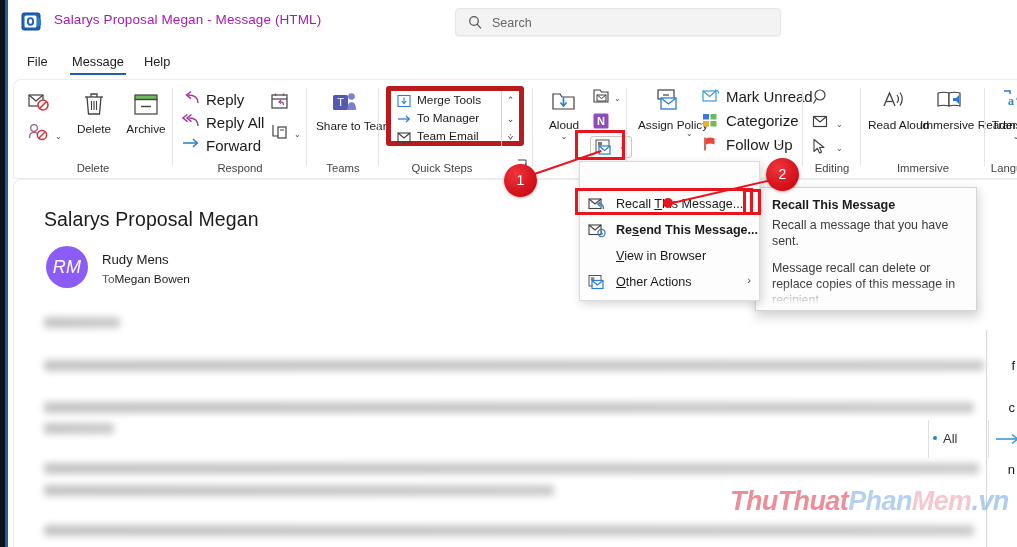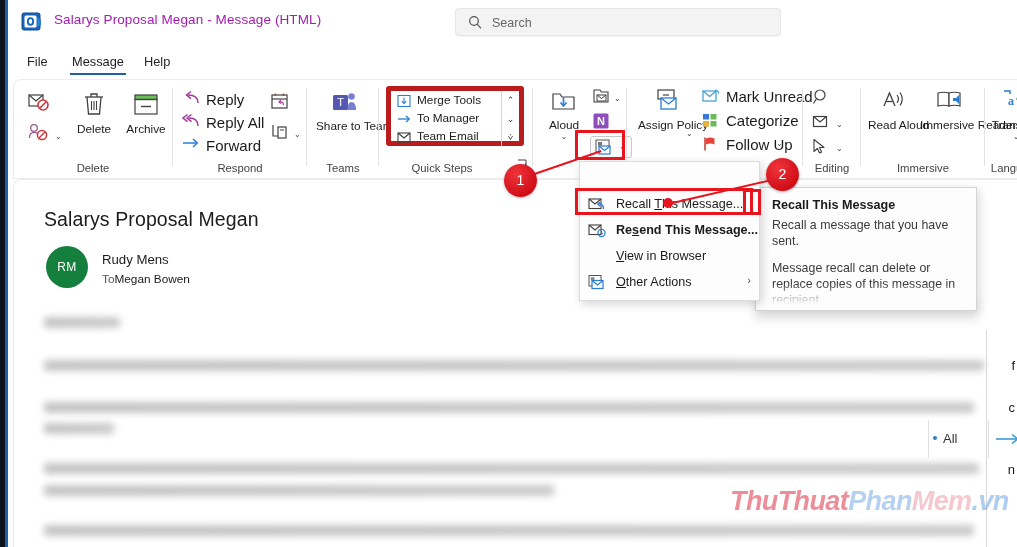--- a/index.html
+++ b/index.html
@@ -84,22 +84,22 @@
     position:absolute; left:6px; top:180px; width:1011px; height:367px;
     background:#ffffff; border-radius:7px 0 0 0;
     box-shadow:0 0 0 1px #ececec;
   }
   #subject {
     position:absolute; left:30px; top:28px;
     font-size:19.5px; color:#1b1b1b; letter-spacing:.1px;
   }
   #avatar {
     position:absolute; left:32px; top:66px; width:42px; height:42px;
-    border-radius:50%; background:#15803d; color:#fff;
-    font-size:12px; text-align:center; line-height:42px; letter-spacing:.3px;
+    border-radius:50%; background:#8b5cf6; color:#fff;
+    font-size:18px; text-align:center; line-height:42px; letter-spacing:.3px;font-style:italic;
   }
   #sender { position:absolute; left:88px; top:72px; font-size:13.2px; color:#1b1b1b; }
   #to-line { position:absolute; left:88px; top:92px; font-size:11.8px; color:#3a3a3a; }
   #to-label { color:#555; }
   #to-name { color:#1b1b1b; }
   
   .bodyline {
     position:absolute; height:11px;
     background:linear-gradient(90deg,#8d8d8d,#9a9a9a);
     opacity:.52; filter:blur(3.6px); border-radius:3px;

